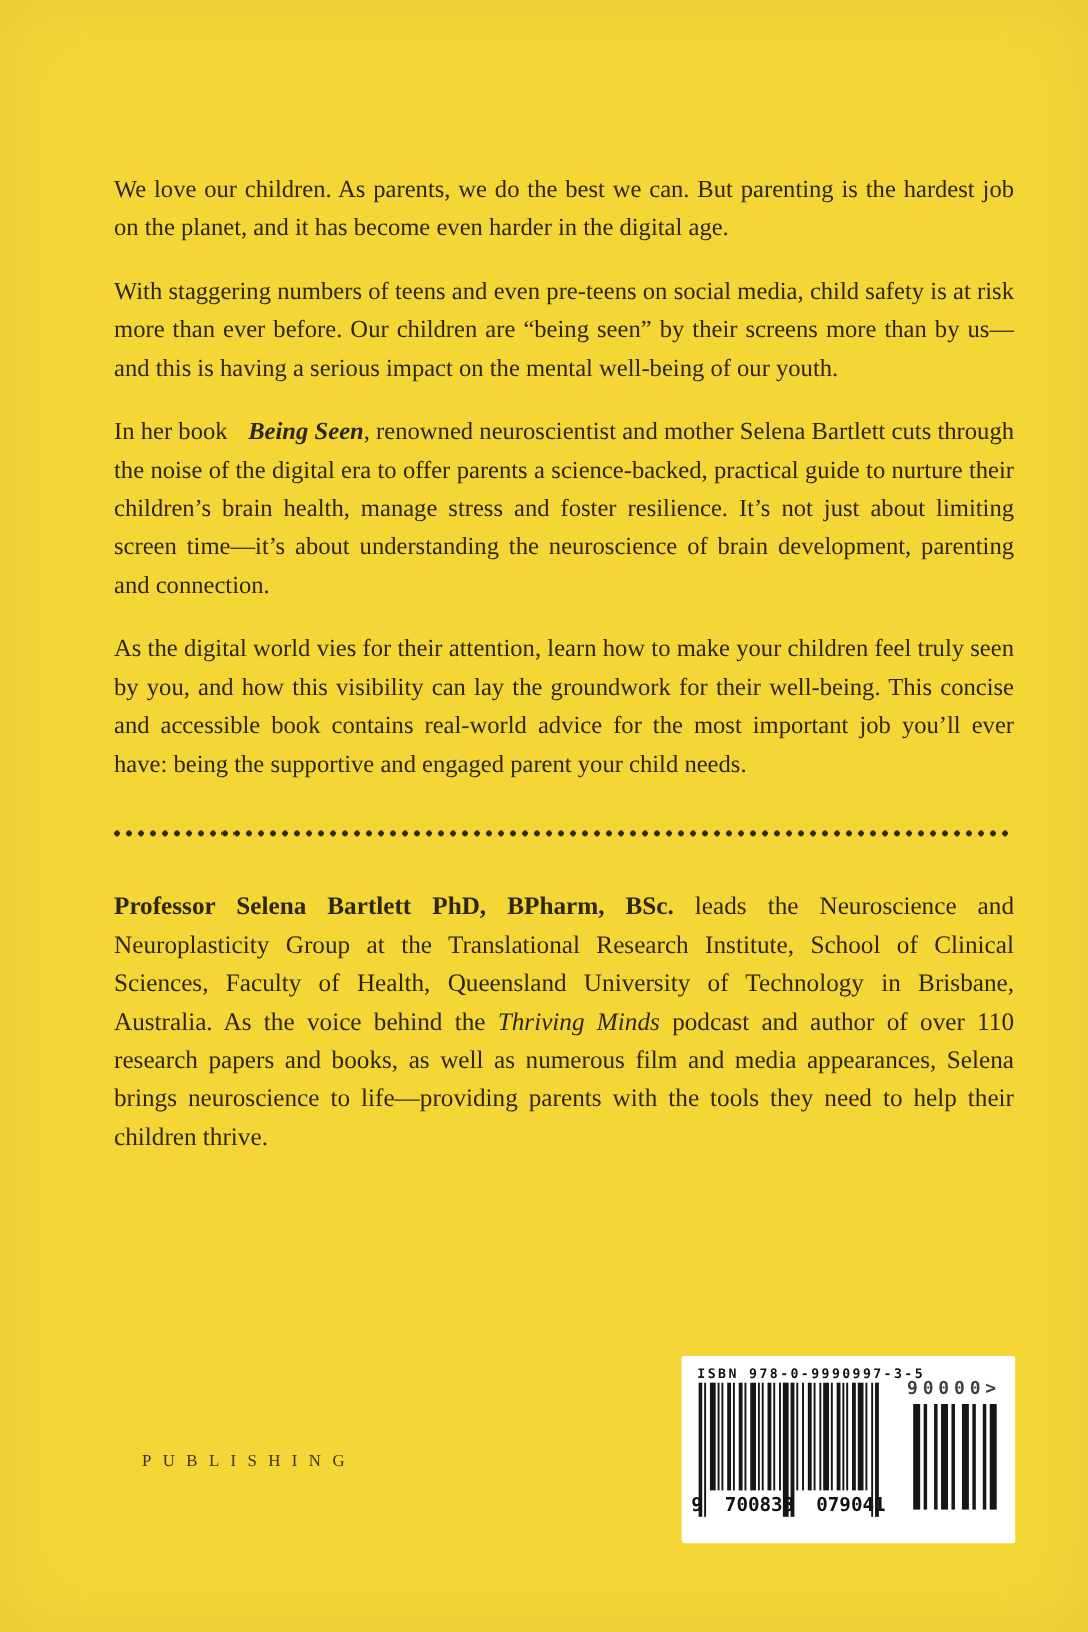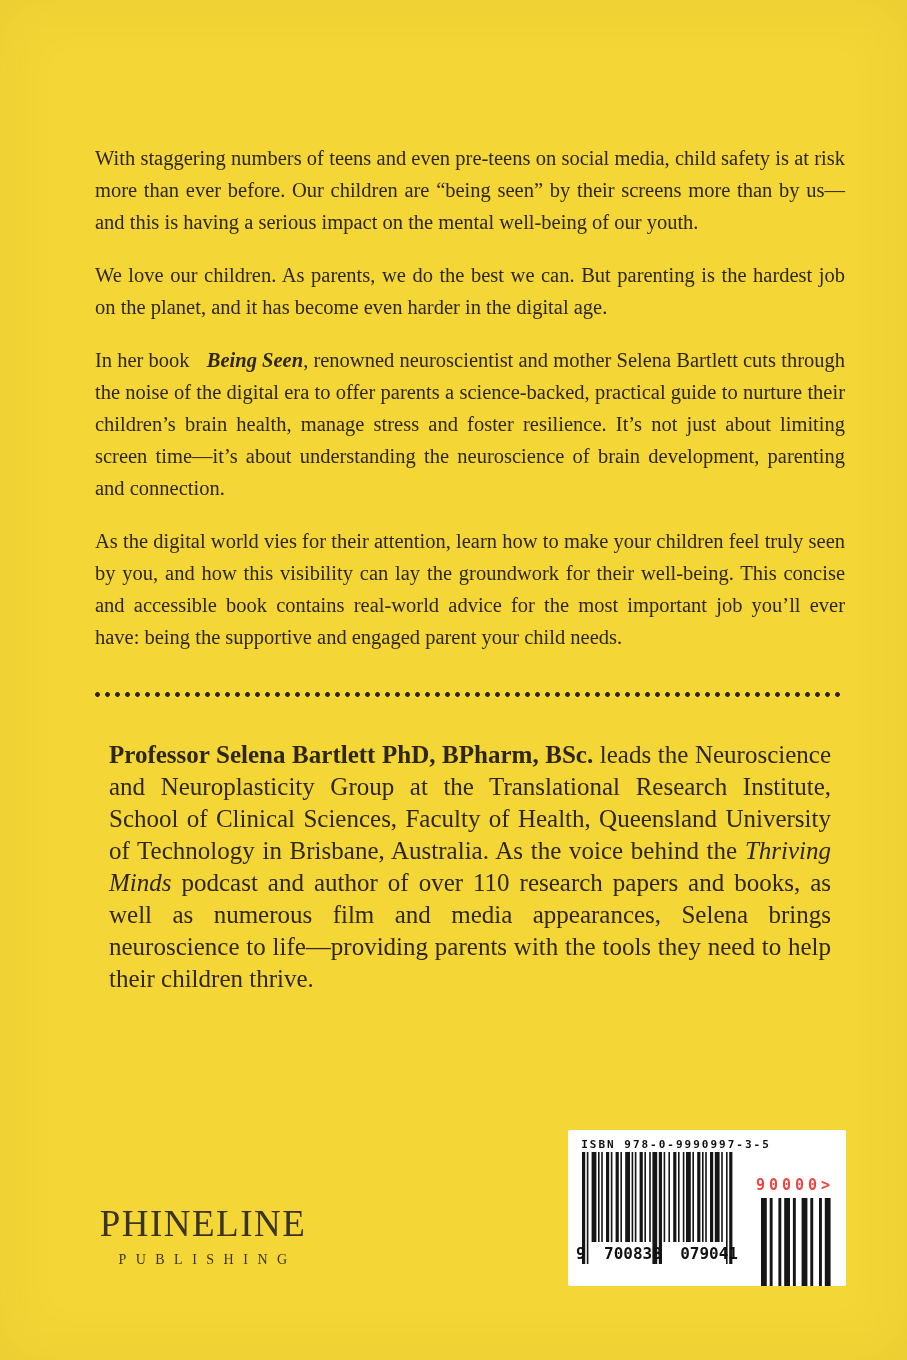--- a/index.html
+++ b/index.html
@@ -34,24 +34,24 @@
   .seg-italic{font-style:italic;}
   .seg-bold-italic{font-weight:bold;font-style:italic;margin-left:12px;}
   .dotted-divider{
     height:5px;
     margin:39px 0 42px 0;
     background-image:radial-gradient(circle at 2.5px 2.5px, var(--fg) 2.1px, rgba(0,0,0,0) 2.6px);
     background-size:10px 5px;
     background-repeat:repeat-x;
   }
   .bio{
-    font-size:25px;
+    font-size:21px;
     line-height:32px;
     text-align:justify;
-    margin:14px;
+    margin:0;
   }
   .publisher{
     position:absolute;
     left:86px;top:1204px;width:234px;
     text-align:center;
     color:var(--logo);
   }
   .publisher-name{
     font-size:37px;
     letter-spacing:1.5px;
@@ -95,44 +95,42 @@
     color:#111;
   }
   .addon{
     position:absolute;left:186px;top:18px;width:82px;
     text-align:center;
   }
   .addon-price{
     font-family:"DejaVu Sans Mono","Liberation Mono",monospace;
     font-size:15px;font-weight:700;
     letter-spacing:4px;
-    color:#ef4444;
+    color:#404040;
     white-space:nowrap;
-    margin-top:28px;
   }
   .addon-svg{display:block;margin:4px auto 0 auto;}
 </style>
 </head>
 <body>
 
 <div class="cover">
 
   <div class="synopsis">
+      <p class="para"><span>We love our children. As parents, we do the best we can. But parenting is the hardest job on the planet, and it has become even harder in the digital age.</span></p>
       <p class="para"><span>With staggering numbers of teens and even pre-teens on social media, child safety is at risk more than ever before. Our children are “being seen” by their screens more than by us—and this is having a serious impact on the mental well-being of our youth.</span></p>
-      <p class="para"><span>We love our children. As parents, we do the best we can. But parenting is the hardest job on the planet, and it has become even harder in the digital age.</span></p>
       <p class="para"><span>In her book </span><span class="seg-bold-italic">Being Seen</span><span>, renowned neuroscientist and mother Selena Bartlett cuts through the noise of the digital era to offer parents a science-backed, practical guide to nurture their children’s brain health, manage stress and foster resilience. It’s not just about limiting screen time—it’s about understanding the neuroscience of brain development, parenting and connection.</span></p>
       <p class="para"><span>As the digital world vies for their attention, learn how to make your children feel truly seen by you, and how this visibility can lay the groundwork for their well-being. This concise and accessible book contains real-world advice for the most important job you’ll ever have: being the supportive and engaged parent your child needs.</span></p>
     </div>
 
   <div class="dotted-divider"></div>
 
   <p class="bio"><span class="seg-bold">Professor Selena Bartlett PhD, BPharm, BSc.</span><span> leads the Neuroscience and Neuroplasticity Group at the Translational Research Institute, School of Clinical Sciences, Faculty of Health, Queensland University of Technology in Brisbane, Australia. As the voice behind the </span><span class="seg-italic">Thriving Minds</span><span> podcast and author of over 110 research papers and books, as well as numerous film and media appearances, Selena brings neuroscience to life—providing parents with the tools they need to help their children thrive.</span></p>
 
   <div class="publisher">
-    <div class="publisher-name">PHINELINE</div>
     <div class="publisher-sub">PUBLISHING</div>
   </div>
 
   <div class="barcode-box">
     <div class="isbn">ISBN 978-0-9990997-3-5</div>
     <svg id="ean-bars" class="ean-svg" width="154" height="114">
         <rect x="0.00" y="0" width="3.20" height="112"></rect>
         <rect x="4.80" y="0" width="1.60" height="112"></rect>
         <rect x="9.60" y="0" width="4.80" height="90"></rect>
         <rect x="16.00" y="0" width="1.60" height="90"></rect>

